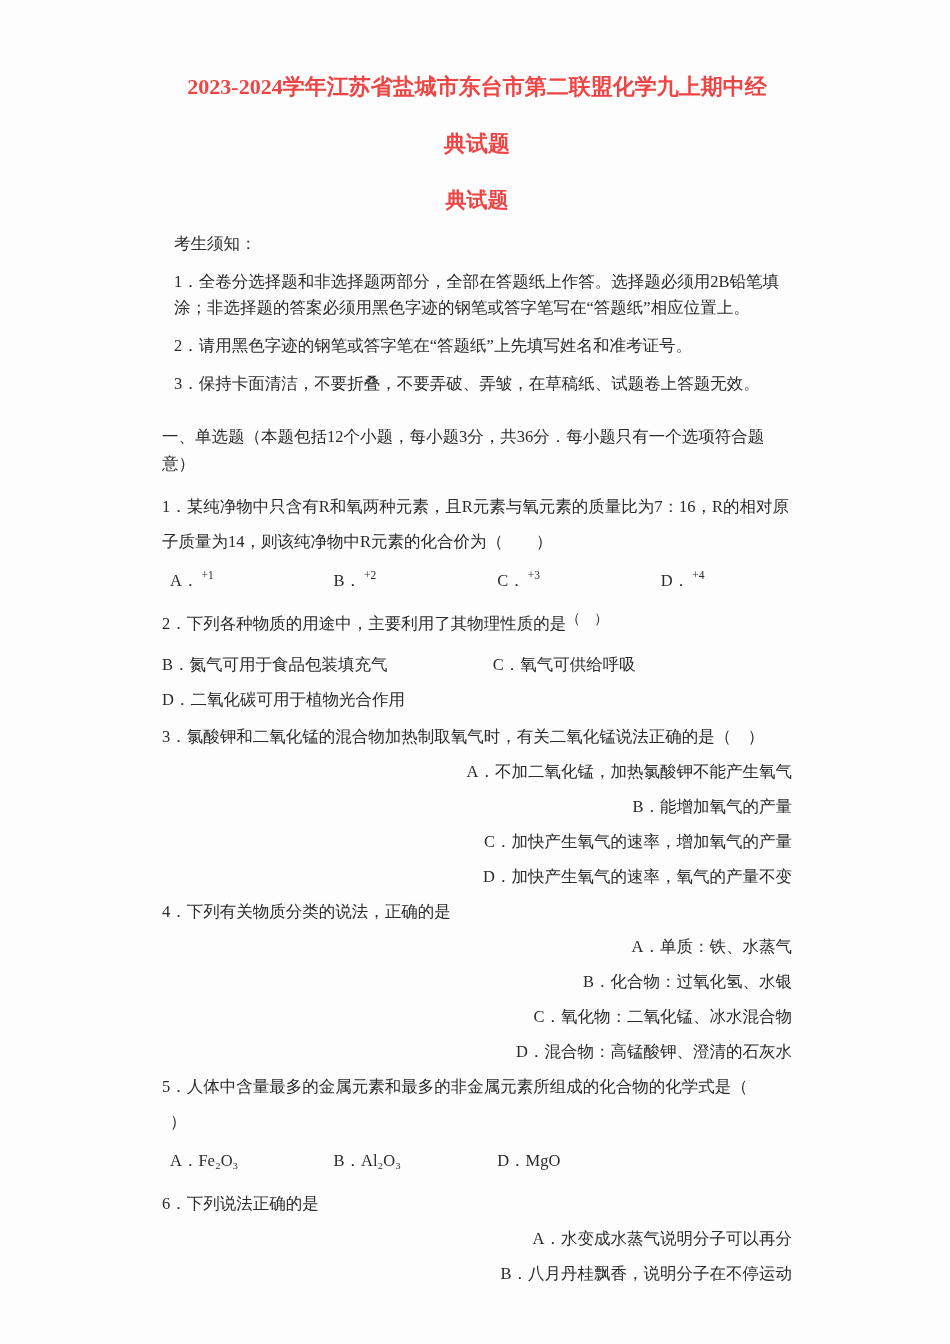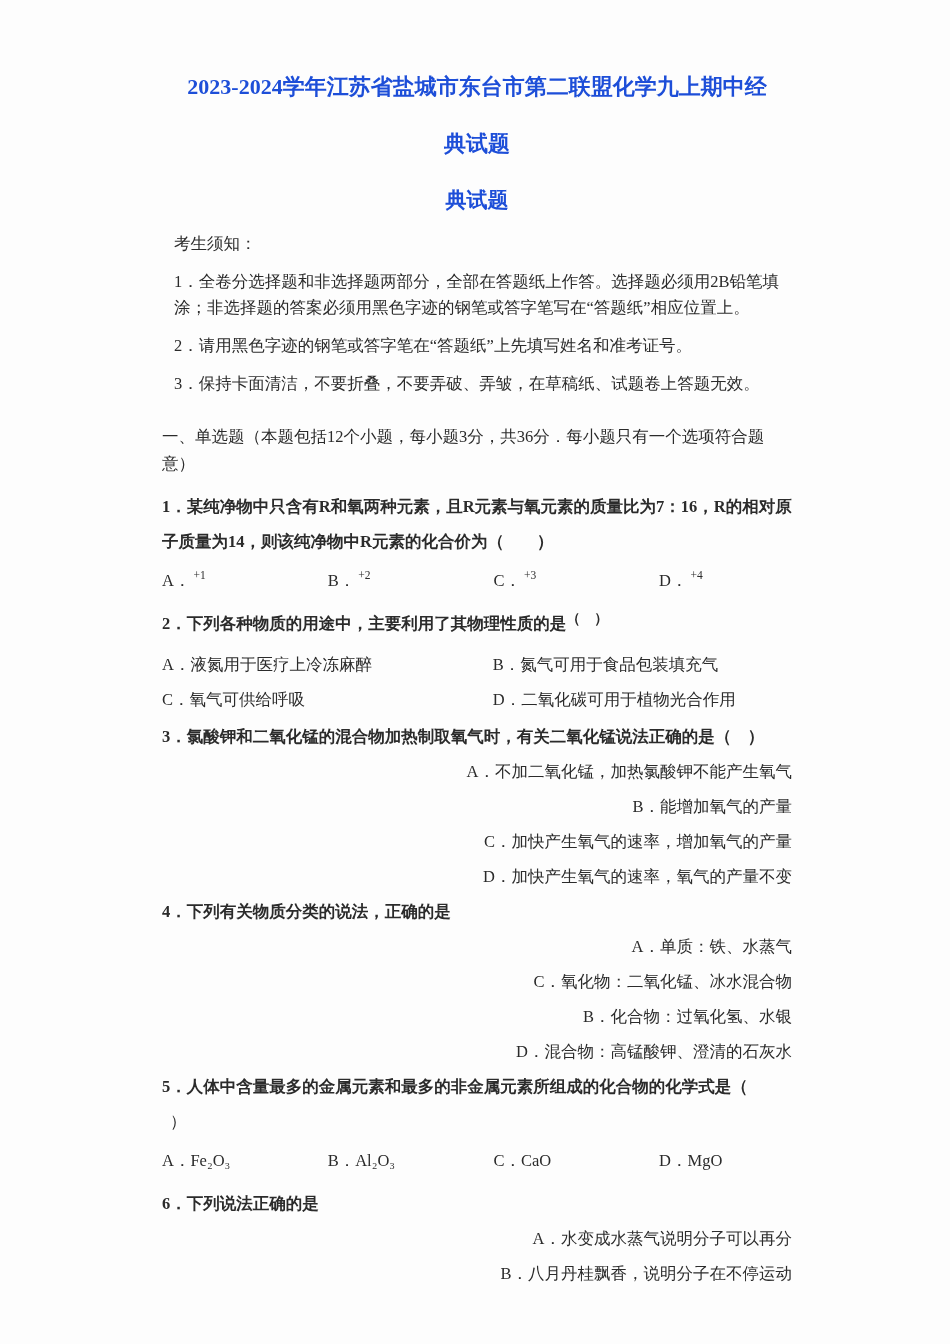--- a/index.html
+++ b/index.html
@@ -16,40 +16,40 @@
     padding: 72px 158px 0 162px;
     box-sizing: border-box;
     width: 100%;
   }
   .title-line {
     font-size: 22px;
     font-weight: bold;
     text-align: center;
     margin: 0 0 26px 0;
     line-height: 1.4;
-    color: #1d4ed8;
+    color: #ef4444;
   }
   .title-sub {
     font-size: 21px;
     margin-bottom: 16px;
   }
   .notice { margin-top: 10px; font-size: 16.5px; }
   .notice p { margin: 12px; line-height: 26px; }
   .section {
     margin: 26px 0 12px 0;
     line-height: 27px;
     font-size: 16.5px;
   }
   .question { font-size: 16.5px; }
-  .q-text { margin: 0; line-height: 35px; font-weight: bold; }
+  .q-text { margin: 0; line-height: 35px; }
   .q-first { margin-top: 8px; }
   .q-wrap { margin: 0; line-height: 35px; text-indent: 8px; }
   .opt-row {
     display: flex;
-    margin: 4px 0 8px 0;
+    margin: 4px 0 8px 8px;
     line-height: 35px;
   }
   .opt-row .opt-cell { width: 26.3%; }
   .opt-row .opt-cell:last-child { width: auto; }
   .opt-grid2 {
     display: grid;
     grid-template-columns: 52.5% 1fr;
     line-height: 35px;
     margin: 6px 0 2px 0;
   }
@@ -92,50 +92,48 @@
         <span class="opt-cell"><span>A．</span><sup class="sup">+1</sup></span>
         <span class="opt-cell"><span>B．</span><sup class="sup">+2</sup></span>
         <span class="opt-cell"><span>C．</span><sup class="sup">+3</sup></span>
         <span class="opt-cell"><span>D．</span><sup class="sup">+4</sup></span>
       </div>
     </div>
 
     <div class="question q2-block">
       <p class="q-text"><span>2．下列各种物质的用途中，主要利用了其物理性质的是</span><sup class="paren-sup">（　）</sup></p>
       <div class="opt-grid2">
-        <span>A．液氮用于医疗上冷冻麻醉</span>
         <span>B．氮气可用于食品包装填充气</span>
         <span>C．氧气可供给呼吸</span>
         <span>D．二氧化碳可用于植物光合作用</span>
       </div>
     </div>
 
     <div class="question">
       <p class="q-text">3．氯酸钾和二氧化锰的混合物加热制取氧气时，有关二氧化锰说法正确的是（　）</p>
       <p class="opt-line">A．不加二氧化锰，加热氯酸钾不能产生氧气</p>
       <p class="opt-line">B．能增加氧气的产量</p>
       <p class="opt-line">C．加快产生氧气的速率，增加氧气的产量</p>
       <p class="opt-line">D．加快产生氧气的速率，氧气的产量不变</p>
     </div>
 
     <div class="question">
       <p class="q-text">4．下列有关物质分类的说法，正确的是</p>
       <p class="opt-line">A．单质：铁、水蒸气</p>
+      <p class="opt-line">B．化合物：过氧化氢、水银</p>
       <p class="opt-line">C．氧化物：二氧化锰、冰水混合物</p>
-      <p class="opt-line">B．化合物：过氧化氢、水银</p>
       <p class="opt-line">D．混合物：高锰酸钾、澄清的石灰水</p>
     </div>
 
     <div class="question">
       <p class="q-text">5．人体中含量最多的金属元素和最多的非金属元素所组成的化合物的化学式是（</p>
       <p class="q-wrap">）</p>
       <div class="opt-row">
         <span class="opt-cell">A．Fe₂O₃</span>
         <span class="opt-cell">B．Al₂O₃</span>
-        <span class="opt-cell">C．CaO</span>
         <span class="opt-cell">D．MgO</span>
       </div>
     </div>
 
     <div class="question">
       <p class="q-text">6．下列说法正确的是</p>
       <p class="opt-line">A．水变成水蒸气说明分子可以再分</p>
       <p class="opt-line">B．八月丹桂飘香，说明分子在不停运动</p>
     </div>
 

